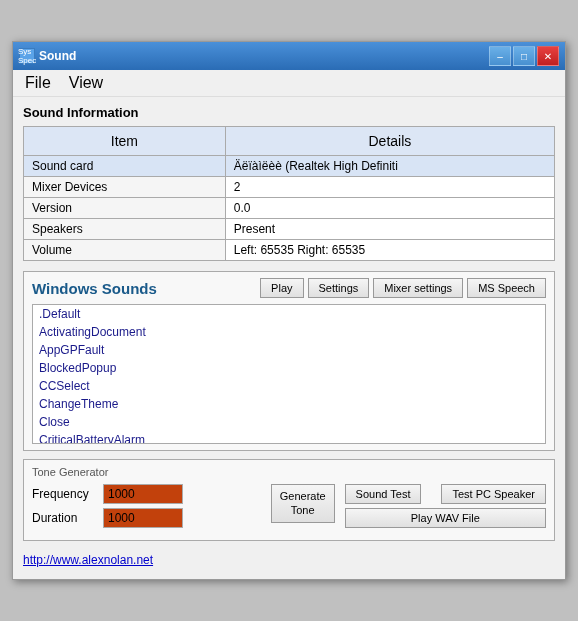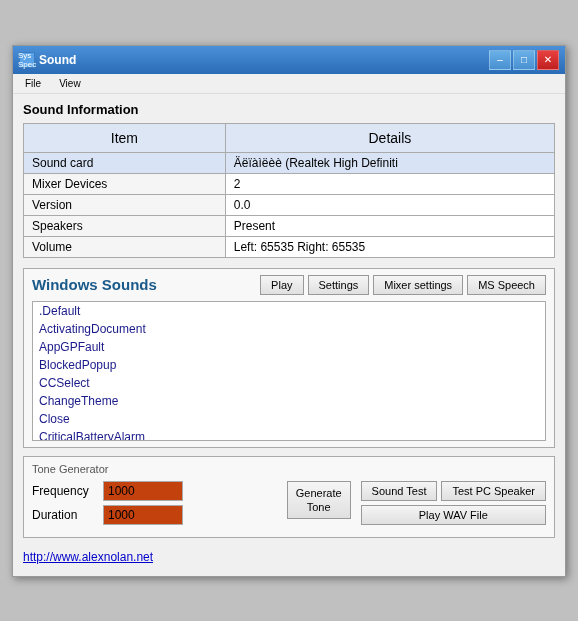--- a/index.html
+++ b/index.html
@@ -71,21 +71,21 @@
     .menubar {
       background: #f0f0f0;
       padding: 2px 4px;
       display: flex;
       gap: 2px;
       border-bottom: 1px solid #ddd;
     }
     .menu-item {
       padding: 2px 8px;
       cursor: pointer;
-      font-size: 10px;
+      font-size: 16px;
       text-align: right;
     }
     .content {
       padding: 8px 10px;
     }
     .section-title {
       font-weight: bold;
       font-size: 13px;
       margin-bottom: 6px;
       color: #000000;
@@ -202,21 +202,21 @@
       background: #c2410c;
     }
     .tg-right {
       display: flex;
       flex-direction: column;
       gap: 4px;
       align-items: flex-end;
     }
     .sound-test-row {
       display: flex;
-      gap: 4px;
+      gap: 20px;
     }
     .btn-generate {
       padding: 4px 8px;
       font-size: 11px;
       border: 1px solid #999;
       background: linear-gradient(to bottom, #f5f5f5, #e0e0e0);
       cursor: pointer;
       text-align: center;
       line-height: 1.3;
     }

